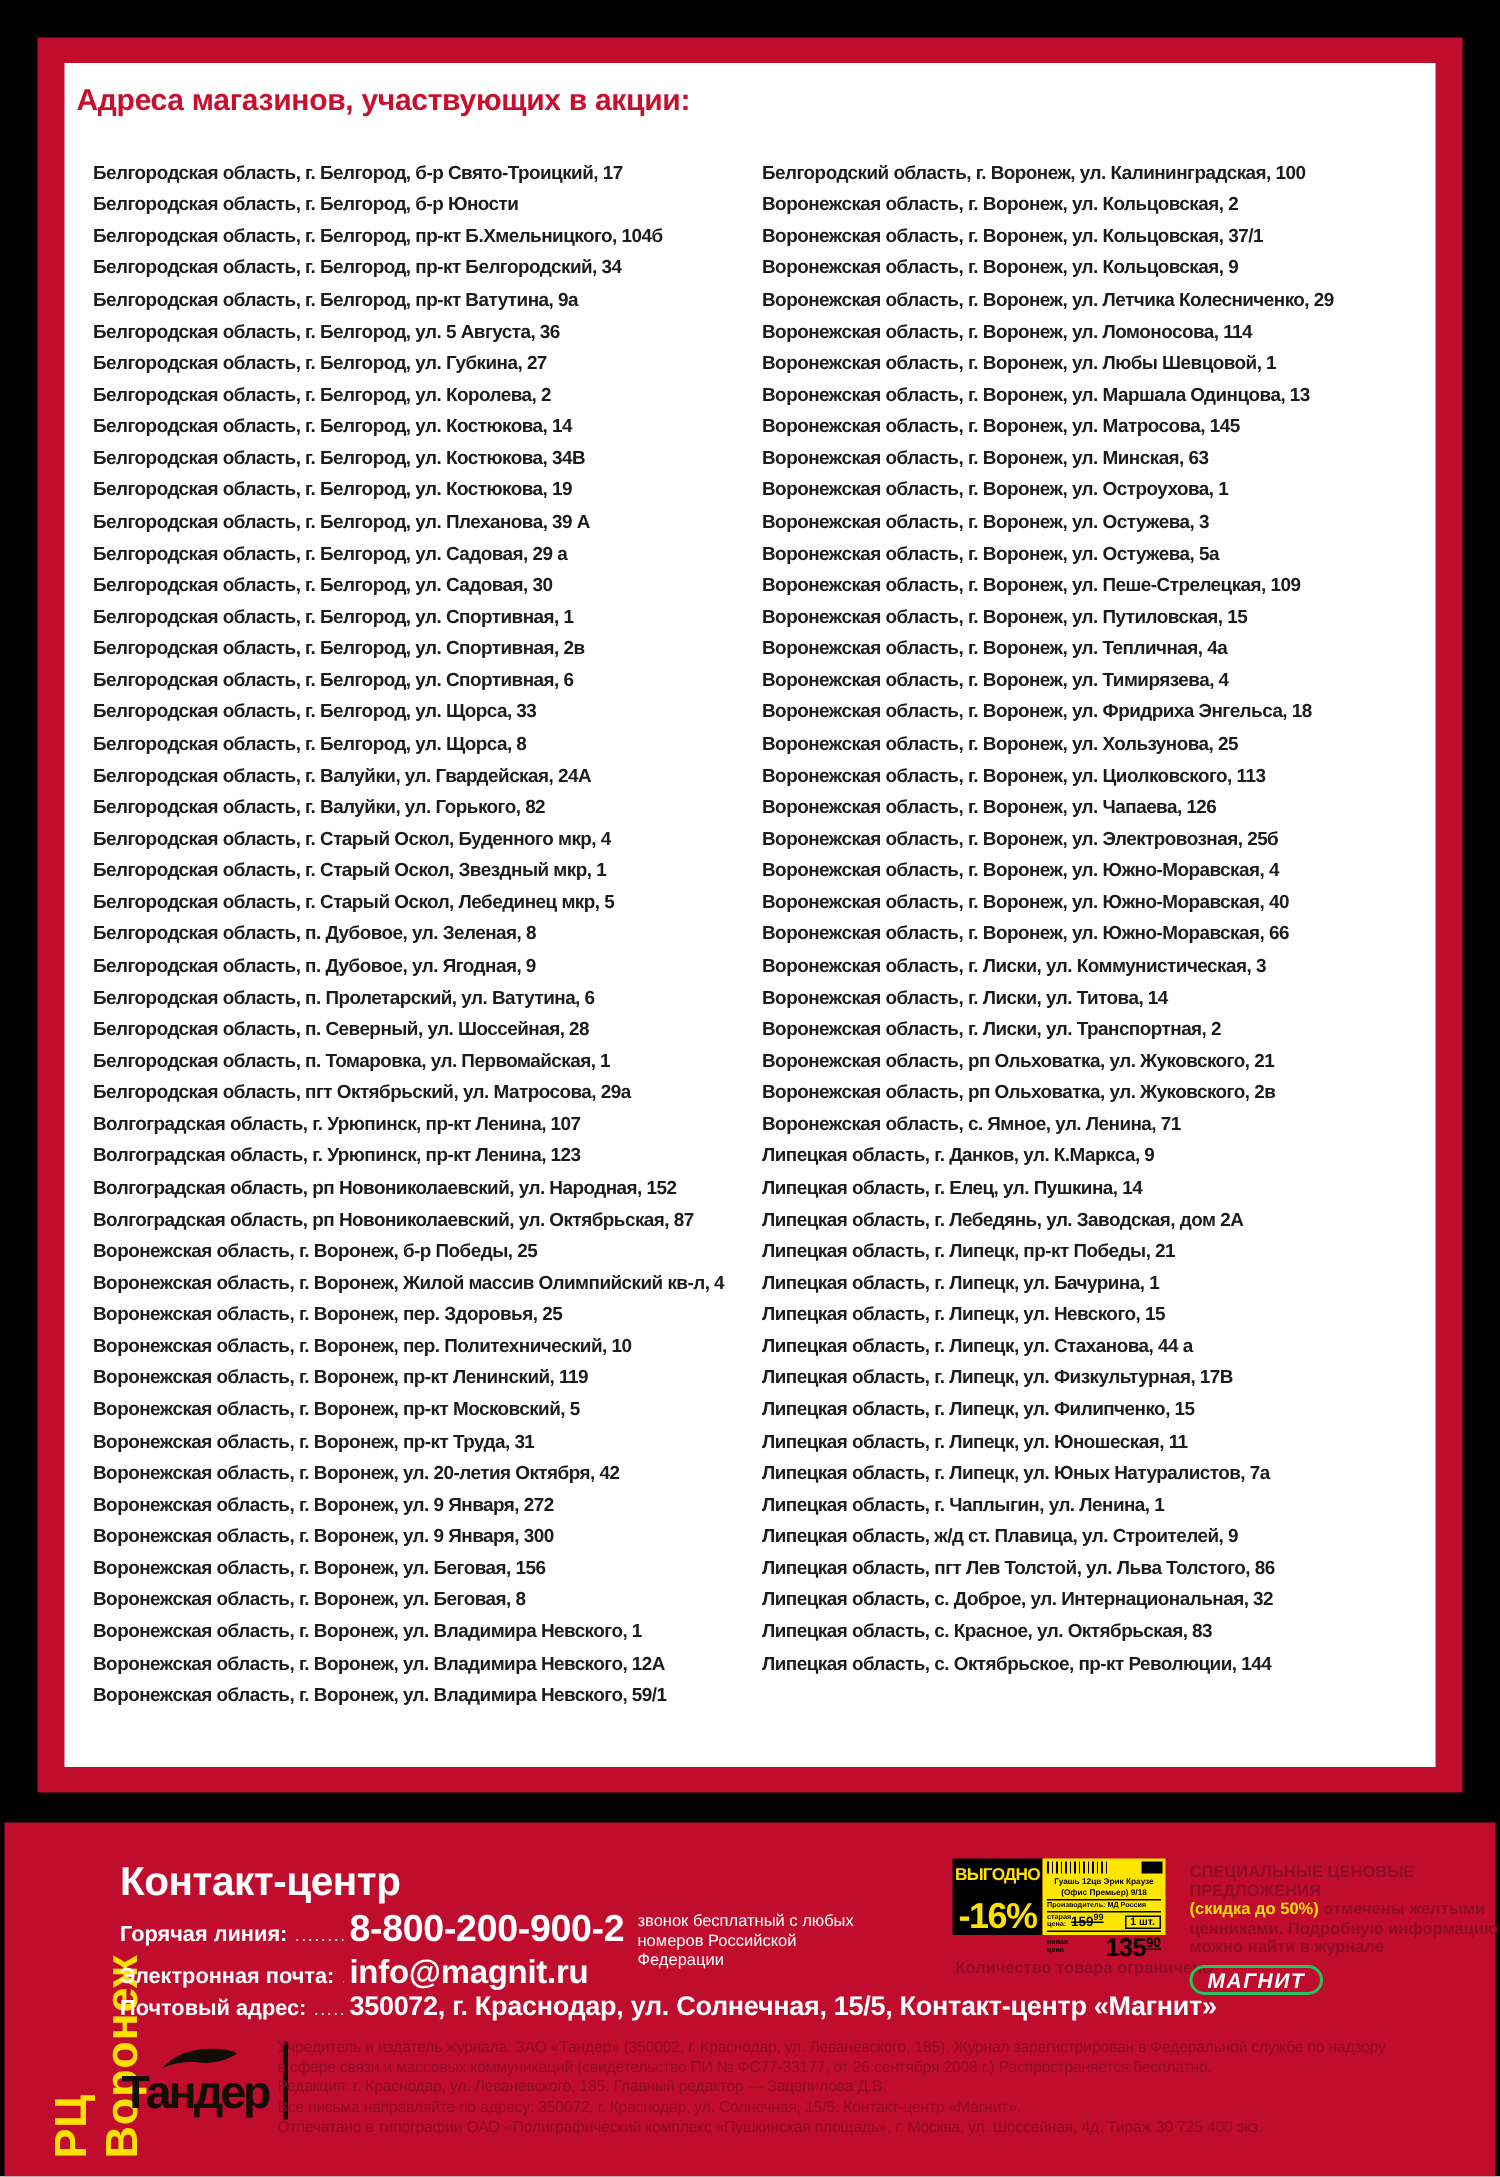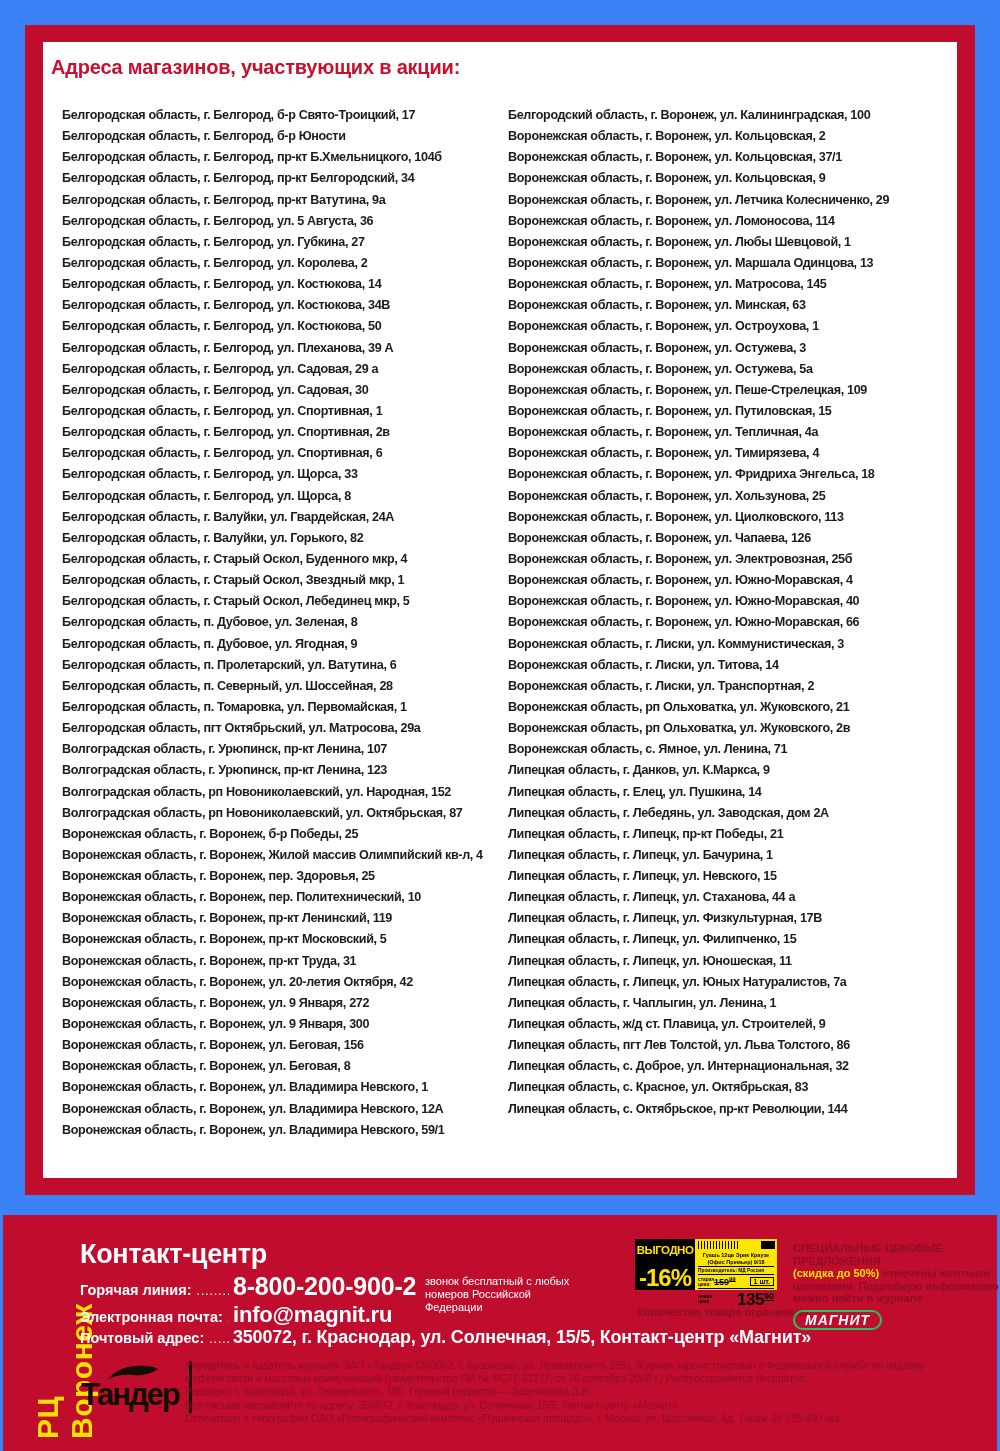--- a/index.html
+++ b/index.html
@@ -1,17 +1,17 @@
 <!DOCTYPE html>
 <html><head>
 <meta charset="utf-8">
 <style>
   * { margin:0; padding:0; box-sizing:border-box; }
   html,body { width:1000px; height:1451px; background:#ffffff; font-family:"Liberation Sans", sans-serif; }
-  .page { position:relative; width:1000px; height:1451px; background:#3b82f6; overflow:hidden; }
+  .page { position:relative; width:1000px; height:1451px; background:#000000; overflow:hidden; }
 
   
   .frame { position:absolute; left:25px; top:25px; width:950px; height:1170px; background:#c00c2d; }
   .content { position:absolute; left:18px; top:17px; right:18px; bottom:17px; background:#ffffff; }
   .page-title { position:absolute; left:8px; top:14px; font-size:20px; font-weight:bold; color:#c8102e; letter-spacing:-0.2px; }
 
   .addr-col { position:absolute; top:63px; white-space:nowrap; }
   .addr-col.left { left:19px; width:440px; }
   .addr-col.right { left:465px; width:448px; }
   .addr-col > div { font-size:12.6px; font-weight:bold; letter-spacing:-0.35px; color:#1c1c1c; height:21.15px; line-height:21.15px; }
@@ -80,21 +80,21 @@
           <div>Белгородская область, г. Белгород, б-р Свято-Троицкий, 17</div>
           <div>Белгородская область, г. Белгород, б-р Юности</div>
           <div>Белгородская область, г. Белгород, пр-кт Б.Хмельницкого, 104б</div>
           <div>Белгородская область, г. Белгород, пр-кт Белгородский, 34</div>
           <div>Белгородская область, г. Белгород, пр-кт Ватутина, 9а</div>
           <div>Белгородская область, г. Белгород, ул. 5 Августа, 36</div>
           <div>Белгородская область, г. Белгород, ул. Губкина, 27</div>
           <div>Белгородская область, г. Белгород, ул. Королева, 2</div>
           <div>Белгородская область, г. Белгород, ул. Костюкова, 14</div>
           <div>Белгородская область, г. Белгород, ул. Костюкова, 34В</div>
-          <div>Белгородская область, г. Белгород, ул. Костюкова, 50</div>
+          <div>Белгородская область, г. Белгород, ул. Костюкова, 19</div>
           <div>Белгородская область, г. Белгород, ул. Плеханова, 39 А</div>
           <div>Белгородская область, г. Белгород, ул. Садовая, 29 а</div>
           <div>Белгородская область, г. Белгород, ул. Садовая, 30</div>
           <div>Белгородская область, г. Белгород, ул. Спортивная, 1</div>
           <div>Белгородская область, г. Белгород, ул. Спортивная, 2в</div>
           <div>Белгородская область, г. Белгород, ул. Спортивная, 6</div>
           <div>Белгородская область, г. Белгород, ул. Щорса, 33</div>
           <div>Белгородская область, г. Белгород, ул. Щорса, 8</div>
           <div>Белгородская область, г. Валуйки, ул. Гвардейская, 24А</div>
           <div>Белгородская область, г. Валуйки, ул. Горького, 82</div>

